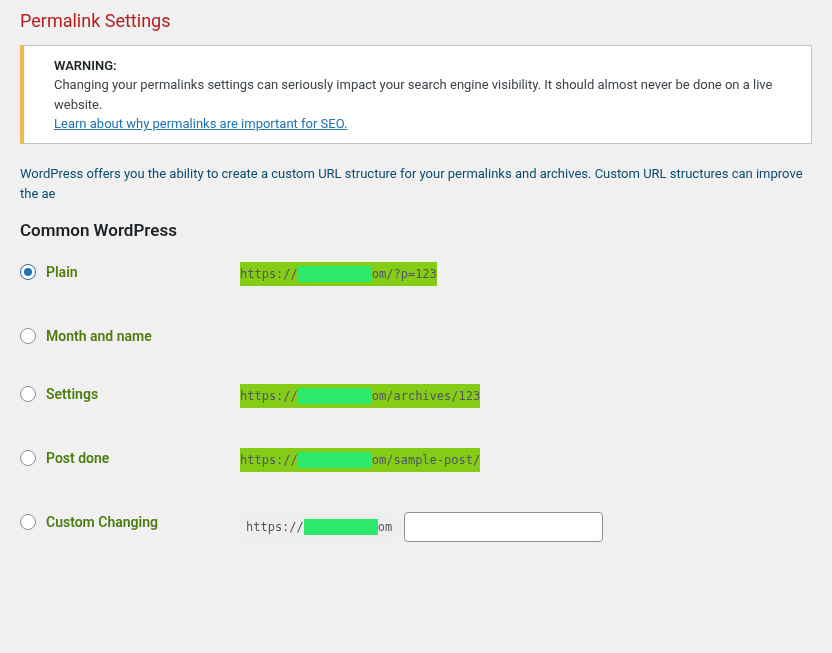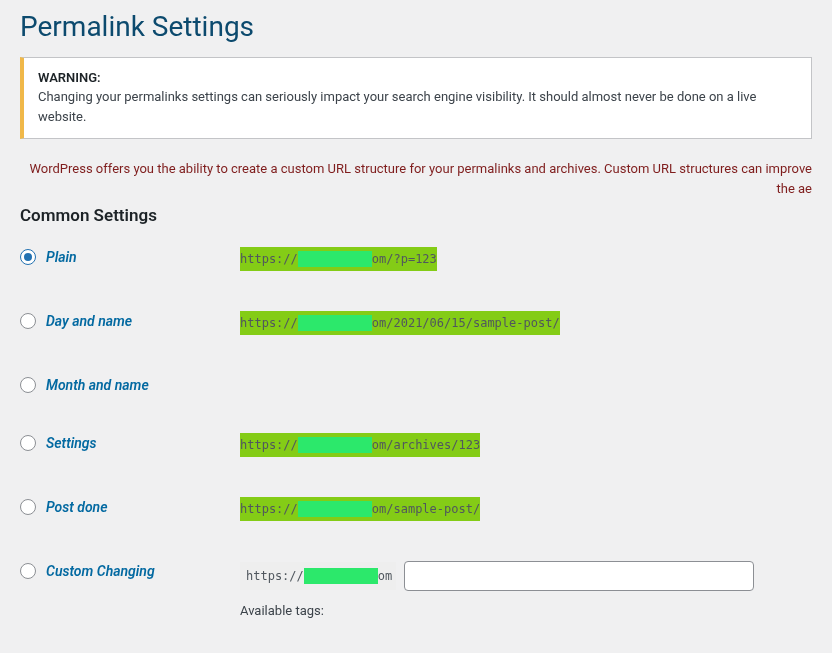--- a/index.html
+++ b/index.html
@@ -7,55 +7,54 @@
       font-family: -apple-system, BlinkMacSystemFont, "Segoe UI", Roboto, sans-serif;
       background: #f0f0f1;
       color: #1d2327;
       font-size: 13px;
       padding: 0;
     }
     .wrap {
       padding: 10px 20px 20px 20px;
     }
     h1 {
-      font-size: 28px;
+      font-size: 18px;
       font-weight: 400;
-      color: #0c4a6e;
+      color: #b91c1c;
       margin-bottom: 14px;
     }
     .notice {
       background: #fff;
       border: 1px solid #c3c4c7;
       border-left: 4px solid #f0b849;
-      padding: 12px 14px;
+      padding: 12px 30px;
       margin-bottom: 20px;
     }
     .notice strong {
       font-size: 13px;
       font-weight: 600;
     }
     .notice p {
       margin: 2px 0 0 0;
       font-size: 13px;
       color: #3c434a;
       line-height: 1.5;
     }
     .notice p .italic { }
     .notice a {
       color: #2271b1;
       text-decoration: underline;
       display: inline-block;
       margin-top: 2px;
     }
     .description {
-      color: #7f1d1d;
-      font-size: 13px;
-      margin-bottom: 7px;
+      color: #0c4a6e;
+      font-size: 13px;
+      margin-bottom: 17px;
       line-height: 1.5;
-      text-align: right;
     }
     h2 {
       font-size: 17px;
       font-weight: 600;
       color: #1d2327;
       margin-bottom: 22px;
     }
     .form-table {
       width: 100%;
     }
@@ -90,23 +89,22 @@
       width: 8px;
       height: 8px;
       background: #2271b1;
       border-radius: 50%;
       top: 3px;
       left: 3px;
     }
     .radio-col label {
       font-size: 14px;
       font-weight: 600;
-      color: #0369a1;
+      color: #4d7c0f;
       cursor: pointer;
-      font-style: italic;
     }
     .value-col {
       flex: 1;
     }
     .url-example {
       display: inline-block;
       background: #84cc16;
       font-family: Consolas, Monaco, monospace;
       font-size: 12px;
       color: #50575e;
@@ -119,21 +117,20 @@
     .redacted {
       display: inline-block;
       background: #2ce86b;
       width: 74px;
       height: 16px;
       vertical-align: middle;
       margin: 0 0px;
     }
     .custom-row .value-col {
       display: flex;
-      flex-direction: column;
     }
     .custom-prefix-row {
       display: flex;
       align-items: center;
       gap: 8px;
     }
     .custom-prefix {
       display: inline-block;
       background: #eee;
       font-family: Consolas, Monaco, monospace;
@@ -162,51 +159,41 @@
 <body>
 
 <div class="wrap">
   <h1>Permalink Settings</h1>
 
   <div class="notice">
     <strong>WARNING:</strong>
     <p>
       <span>Changing your permalinks settings can seriously impact your search engine visibility. It should almost </span><span class="italic">never</span><span> be done on a live website.</span>
     </p>
+    <a href="#">Learn about why permalinks are important for SEO.</a>
   </div>
 
   <p class="description">WordPress offers you the ability to create a custom URL structure for your permalinks and archives. Custom URL structures can improve the ae</p>
 
-  <h2>Common Settings</h2>
+  <h2>Common WordPress</h2>
 
   <div class="form-table">
 
     <div class="form-row">
       <div class="radio-col">
         <input type="radio" name="perm" id="r-plain" checked="" style="">
         <label for="r-plain">Plain</label>
       </div>
       <div class="value-col">
         <span class="url-example">
           <span>https://</span><span class="redacted"></span><span>om/?p=123</span>
         </span>
       </div>
     </div>
 
-    <div class="form-row">
-      <div class="radio-col">
-        <input type="radio" name="perm" id="r-day" style="">
-        <label for="r-day">Day and name</label>
-      </div>
-      <div class="value-col">
-        <span class="url-example">
-          <span>https://</span><span class="redacted"></span><span>om/2021/06/15/sample-post/</span>
-        </span>
-      </div>
-    </div>
 
     <div class="form-row">
       <div class="radio-col">
         <input type="radio" name="perm" id="r-month" style="">
         <label for="r-month">Month and name</label>
       </div>
     </div>
 
     <div class="form-row">
       <div class="radio-col">
@@ -237,19 +224,18 @@
         <input type="radio" name="perm" id="r-custom" style="">
         <label for="r-custom">Custom Changing</label>
       </div>
       <div class="value-col">
         <div class="custom-prefix-row">
           <span class="custom-prefix">
             <span>https://</span><span class="redacted"></span><span>om</span>
           </span>
           <input type="text" class="custom-input" value="" style="">
         </div>
-        <div class="tags-label">Available tags:</div>
 
       </div>
     </div>
 
   </div>
 </div>
 
 </body></html>

